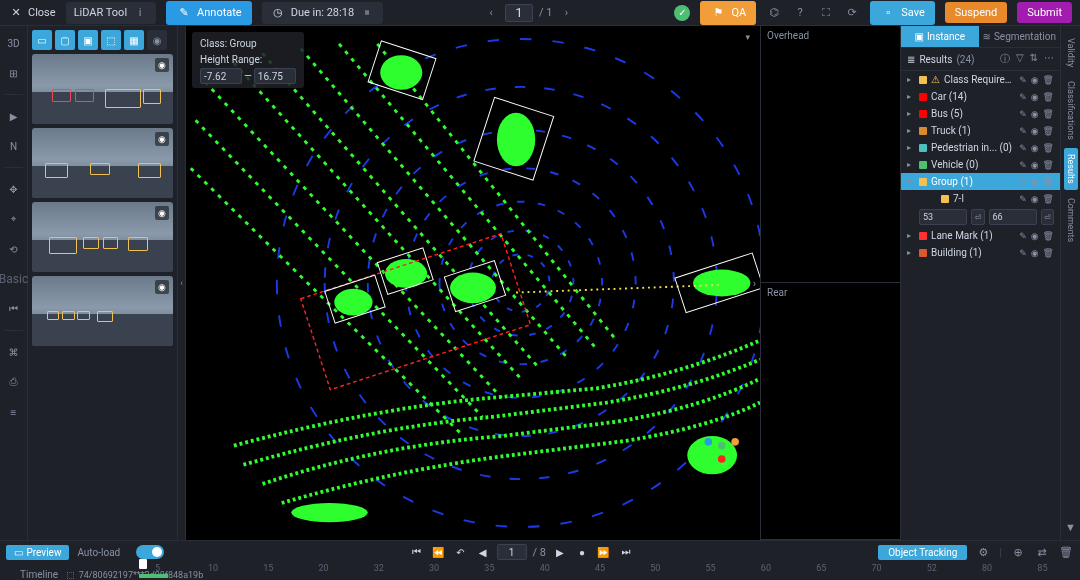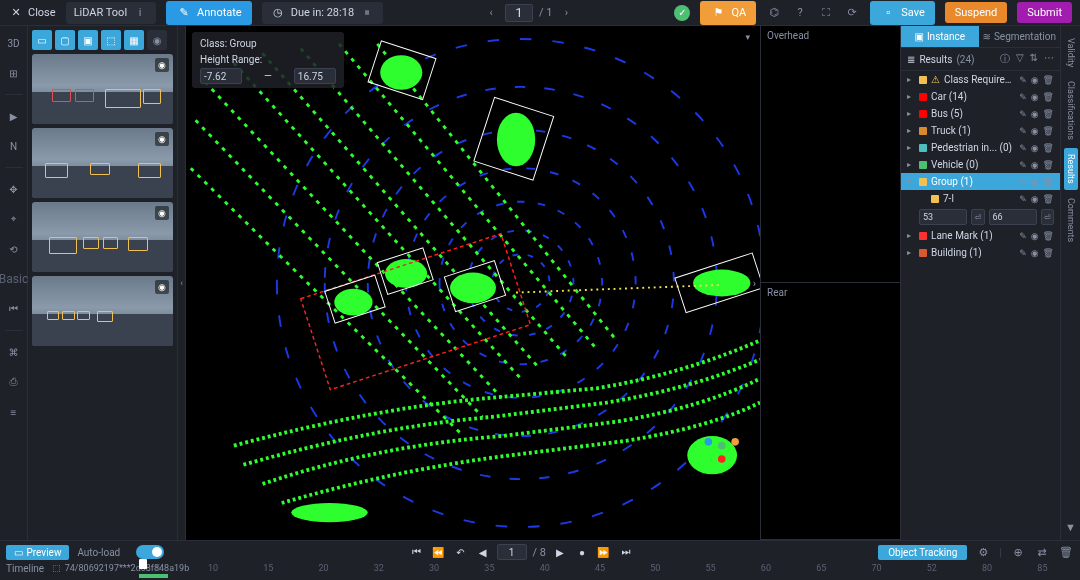--- a/index.html
+++ b/index.html
@@ -31,21 +31,21 @@
 .thumb{width:100%;height:70px;border-radius:3px;margin-bottom:4px;position:relative;overflow:hidden;background:linear-gradient(180deg,#6b7a8a 0%,#8a9aaa 45%,#4a5662 100%)}
 .thumb::after{content:"";position:absolute;inset:0;background:linear-gradient(180deg,transparent 55%,#3a4250 55%)}
 .thumb .eye{position:absolute;top:4px;right:4px;width:14px;height:14px;background:rgba(0,0,0,.5);border-radius:2px;display:flex;align-items:center;justify-content:center;font-size:9px;color:#fff;z-index:2}
 .thumb .boxes{position:absolute;bottom:20%;left:5%;right:5%;height:30%;z-index:1}
 .thumb .bx{position:absolute;border:1px solid #f0c050;border-radius:1px}
 .thumb .bx.red{border-color:#e05050}
 .expander{width:8px;background:#1e2128;display:flex;align-items:center;justify-content:center;border-right:1px solid #2a2e38;cursor:pointer}
 .expander span{color:#8891a4;font-size:9px}
 .viewer{flex:1;background:#000;position:relative;overflow:hidden}
 .viewer-overlay{position:absolute;top:6px;left:6px;background:rgba(30,33,40,.85);padding:4px 8px;border-radius:3px;font-size:10px;color:#cfd6e3;line-height:1.6}
-.viewer-overlay .hr{display:flex;gap:22px;align-items:center}
+.viewer-overlay .hr{display:flex;gap:2px;align-items:center}
 .viewer-overlay input{width:42px;height:16px;background:#2a2e38;border:1px solid #3b4150;color:#cfd6e3;font-size:10px;padding:0 3px;border-radius:2px}
 .viewer svg{width:100%;height:100%}
 .sidecol{width:140px;background:#1a1d24;border-left:1px solid #2a2e38;display:flex;flex-direction:column}
 .mini-view{flex:1;border-bottom:1px solid #2a2e38;position:relative;background:#000}
 .mini-label{position:absolute;top:4px;left:6px;font-size:10px;color:#8891a4}
 .rightpanel{width:160px;background:#1e2128;border-left:1px solid #2a2e38;display:flex;flex-direction:column}
 .righttabs{width:20px;background:#1e2128;border-left:1px solid #2a2e38;display:flex;flex-direction:column;align-items:center;padding-top:6px;gap:2px}
 .righttabs .vt{writing-mode:vertical-rl;font-size:9px;color:#8891a4;padding:6px 2px;cursor:pointer}
 .righttabs .vt.active{color:#fff;background:#3ca7db;border-radius:2px}
 .panel-tabs{display:flex;border-bottom:1px solid #2a2e38}
@@ -54,36 +54,36 @@
 .panel-header{display:flex;align-items:center;padding:4px 6px;border-bottom:1px solid #2a2e38;gap:4px;font-size:10px}
 .panel-header .cnt{color:#8891a4}
 .panel-header .icons{margin-left:auto;display:flex;gap:6px;color:#8891a4}
 .tree{overflow-y:auto;flex:1}
 .tree-item{display:flex;align-items:center;padding:3px 6px;gap:4px;font-size:10px;cursor:pointer;position:relative}
 .tree-item .caret{width:8px;font-size:8px;color:#8891a4}
 .tree-item .sq{width:8px;height:8px;border-radius:1px;flex-shrink:0}
 .tree-item .lbl{flex:1;white-space:nowrap;overflow:hidden;text-overflow:ellipsis}
 .tree-item .row-icons{display:flex;gap:4px;color:#8891a4;font-size:9px}
 .tree-item.active{background:#3ca7db;color:#fff}
-.tree-item.sub{padding-left:18px}
+.tree-item.sub{padding-left:28px}
 .tree-inputs{display:flex;gap:4px;padding:2px 6px 2px 18px}
 .tree-inputs input{width:48px;height:16px;background:#2a2e38;border:1px solid #3b4150;color:#cfd6e3;font-size:9px;padding:0 3px;border-radius:2px}
 .tree-inputs .kbd{width:14px;height:16px;background:#2a2e38;border:1px solid #3b4150;border-radius:2px;display:flex;align-items:center;justify-content:center;font-size:8px;color:#8891a4}
 .bottom{height:40px;background:#1e2128;border-top:1px solid #2a2e38;display:flex;flex-direction:column}
 .play-row{height:22px;display:flex;align-items:center;padding:0 6px;gap:8px}
 .play-btn{padding:2px 8px;background:#3ca7db;color:#fff;border-radius:2px;font-size:10px;display:flex;align-items:center;gap:3px;cursor:pointer}
 .autoload{display:flex;align-items:center;gap:16px;font-size:10px;color:#8891a4}
 .toggle{width:28px;height:14px;background:#3ca7db;border-radius:7px;position:relative;cursor:pointer}
 .toggle::after{content:"";position:absolute;right:2px;top:2px;width:10px;height:10px;background:#fff;border-radius:50%}
 .play-controls{display:flex;gap:6px;align-items:center;margin:0 auto}
 .play-controls .pc{width:16px;height:16px;display:flex;align-items:center;justify-content:center;color:#cfd6e3;cursor:pointer;font-size:10px}
 .play-controls input{width:30px;height:16px;background:#2a2e38;border:1px solid #3b4150;color:#cfd6e3;text-align:center;font-size:10px;border-radius:2px}
 .play-right{display:flex;gap:8px;align-items:center}
 .obj-track{padding:2px 10px;background:#3ca7db;color:#fff;border-radius:2px;font-size:10px;cursor:pointer}
-.timeline-row{flex:1;display:flex;align-items:flex-start;padding:0 6px;gap:8px;position:relative}
+.timeline-row{flex:1;display:flex;align-items:flex-end;padding:0 20px;gap:8px;position:relative}
 .tl-label{font-size:10px;color:#8891a4}
 .tl-id{font-size:9px;color:#8891a4;display:flex;align-items:center;gap:4px}
 .tl-scale{position:absolute;top:0;left:130px;right:10px;height:100%;display:flex}
 .tl-tick{position:relative;font-size:9px;color:#5a6272;text-align:center;flex:1}
 .tl-marker{position:absolute;top:-4px;width:8px;height:10px;background:#fff;border-radius:1px}
 .green-bar{position:absolute;bottom:2px;height:4px;background:#4cbf73}
 </style>
 </head>
 <body>
 

